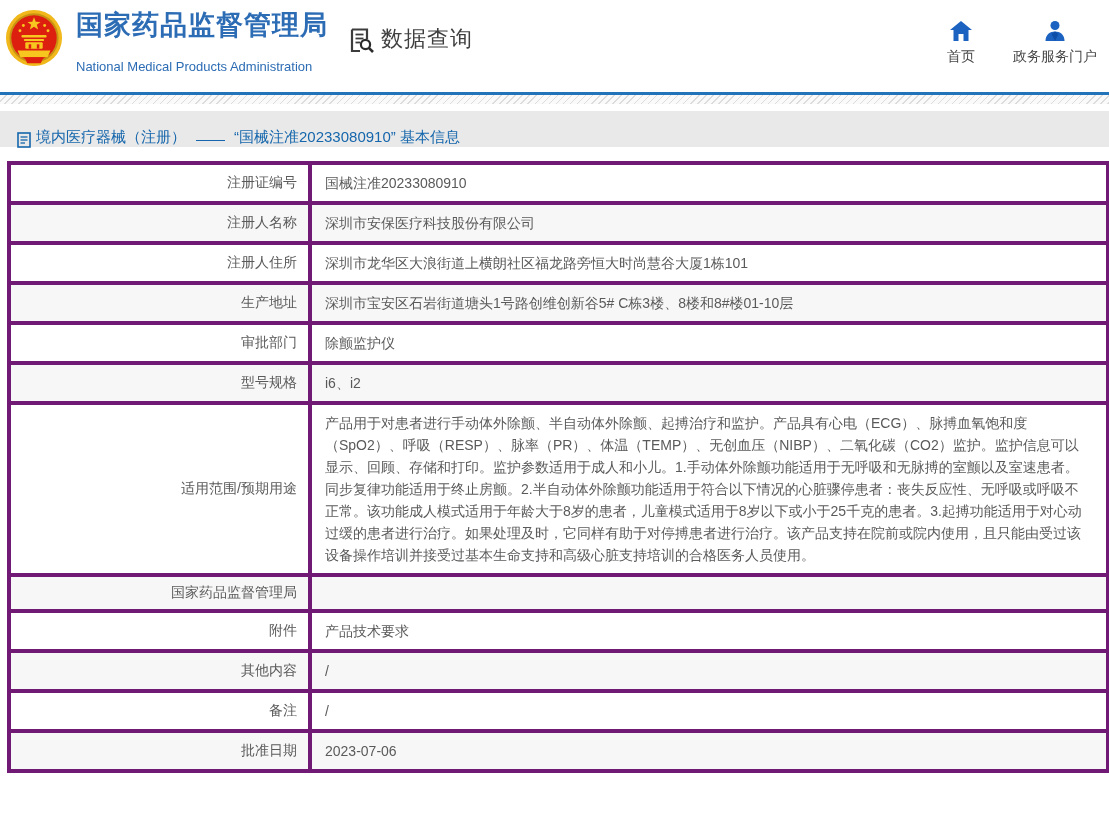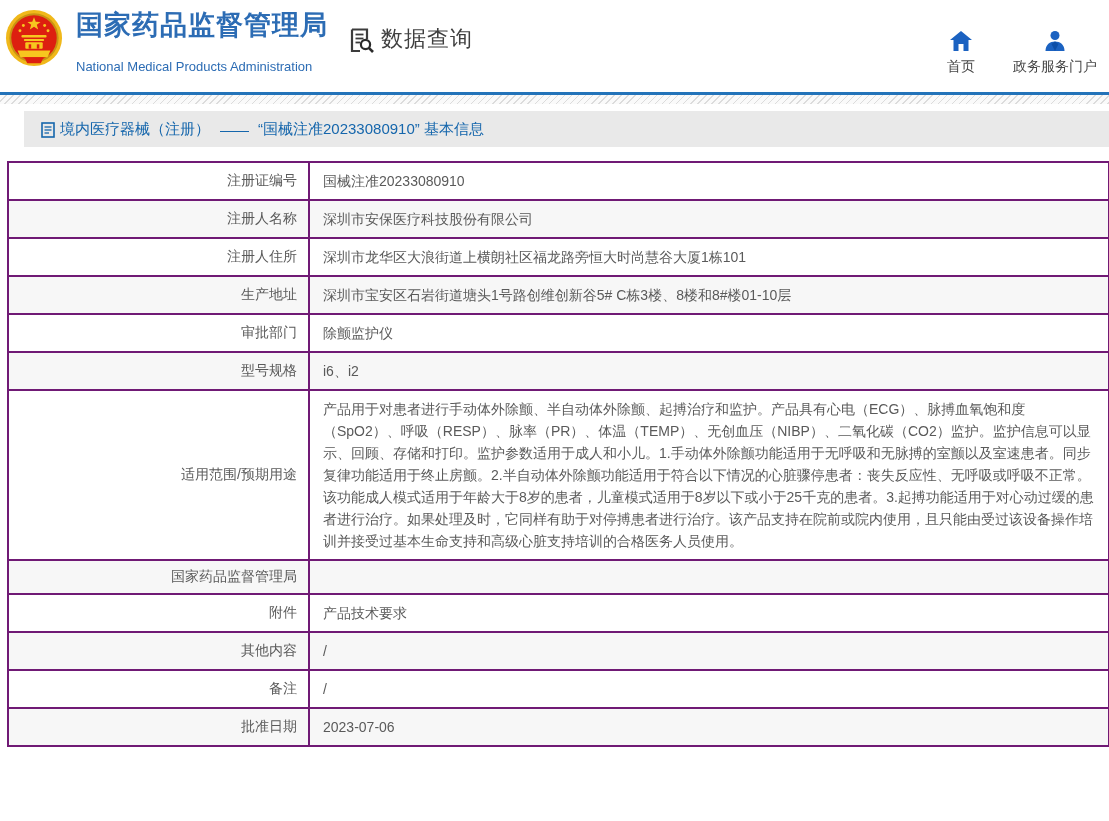--- a/index.html
+++ b/index.html
@@ -7,38 +7,38 @@
     font-family:"Liberation Sans","DejaVu Sans",sans-serif; }
 
   
   .header { position:relative; height:92px; background:#fff; }
   .emblem { position:absolute; left:5px; top:9px; width:58px; height:58px; }
   .title-block { position:absolute; left:76px; top:11px; }
   .site-title { font-size:27px; font-weight:bold; color:#2c6cb4; letter-spacing:1px; line-height:1.1; }
   .site-subtitle { font-size:13px; color:#2c6cb4; margin-top:18px; }
   .section-entry { position:absolute; left:348px; top:24px; display:flex; align-items:flex-end; gap:6px; }
   .section-label { font-size:22px; color:#3f3f3f; letter-spacing:1px; }
-  .nav { position:absolute; top:30px; right:12px; display:flex; gap:38px; }
+  .nav { position:absolute; top:20px; right:12px; display:flex; gap:38px; }
   .nav-item { display:flex; flex-direction:column; align-items:center; gap:6px; cursor:pointer; }
   .nav-item .lbl { font-size:14px; color:#474747; white-space:nowrap; }
 
   
   .blue-line { height:3px; background:#2373b9; }
   .hatch { height:9px; background:repeating-linear-gradient(135deg,#fafafa 0 4px,#dcdcdc 4px 5px); }
 
   
   .breadcrumb-bar { margin-top:7px; height:36px; background:#e9e9e9; display:flex;
-    align-items:center; padding-left:17px;margin-left:24px; }
+    align-items:flex-end; padding-left:17px; }
   .breadcrumb-bar .crumb { font-size:15px; color:#1566ac; }
   .breadcrumb-bar .doc-icon { margin-right:5px; position:relative; top:1px; }
   .breadcrumb-bar .sep { margin:0 10px; letter-spacing:-1px; }
 
   
   .info-table { margin:14px 0 0 7px; width:1103px; border-collapse:collapse; table-layout:fixed; }
-  .info-table td { border:2px solid #701a75; font-size:14px; color:#5a5a5a; vertical-align:middle; }
+  .info-table td { border:4px solid #701a75; font-size:14px; color:#5a5a5a; vertical-align:middle; }
   .info-table tr:nth-child(even) td { background:#f7f7f7; }
   .info-table td.lbl { width:301px; text-align:right; padding:7px 11px 7px 6px; height:32px; }
   .info-table td.val { padding:7px 14px 7px 13px; line-height:22px; }
 </style>
 </head>
 <body>
 
 <div class="header">
 
   <svg class="emblem" viewBox="0 0 60 60">

